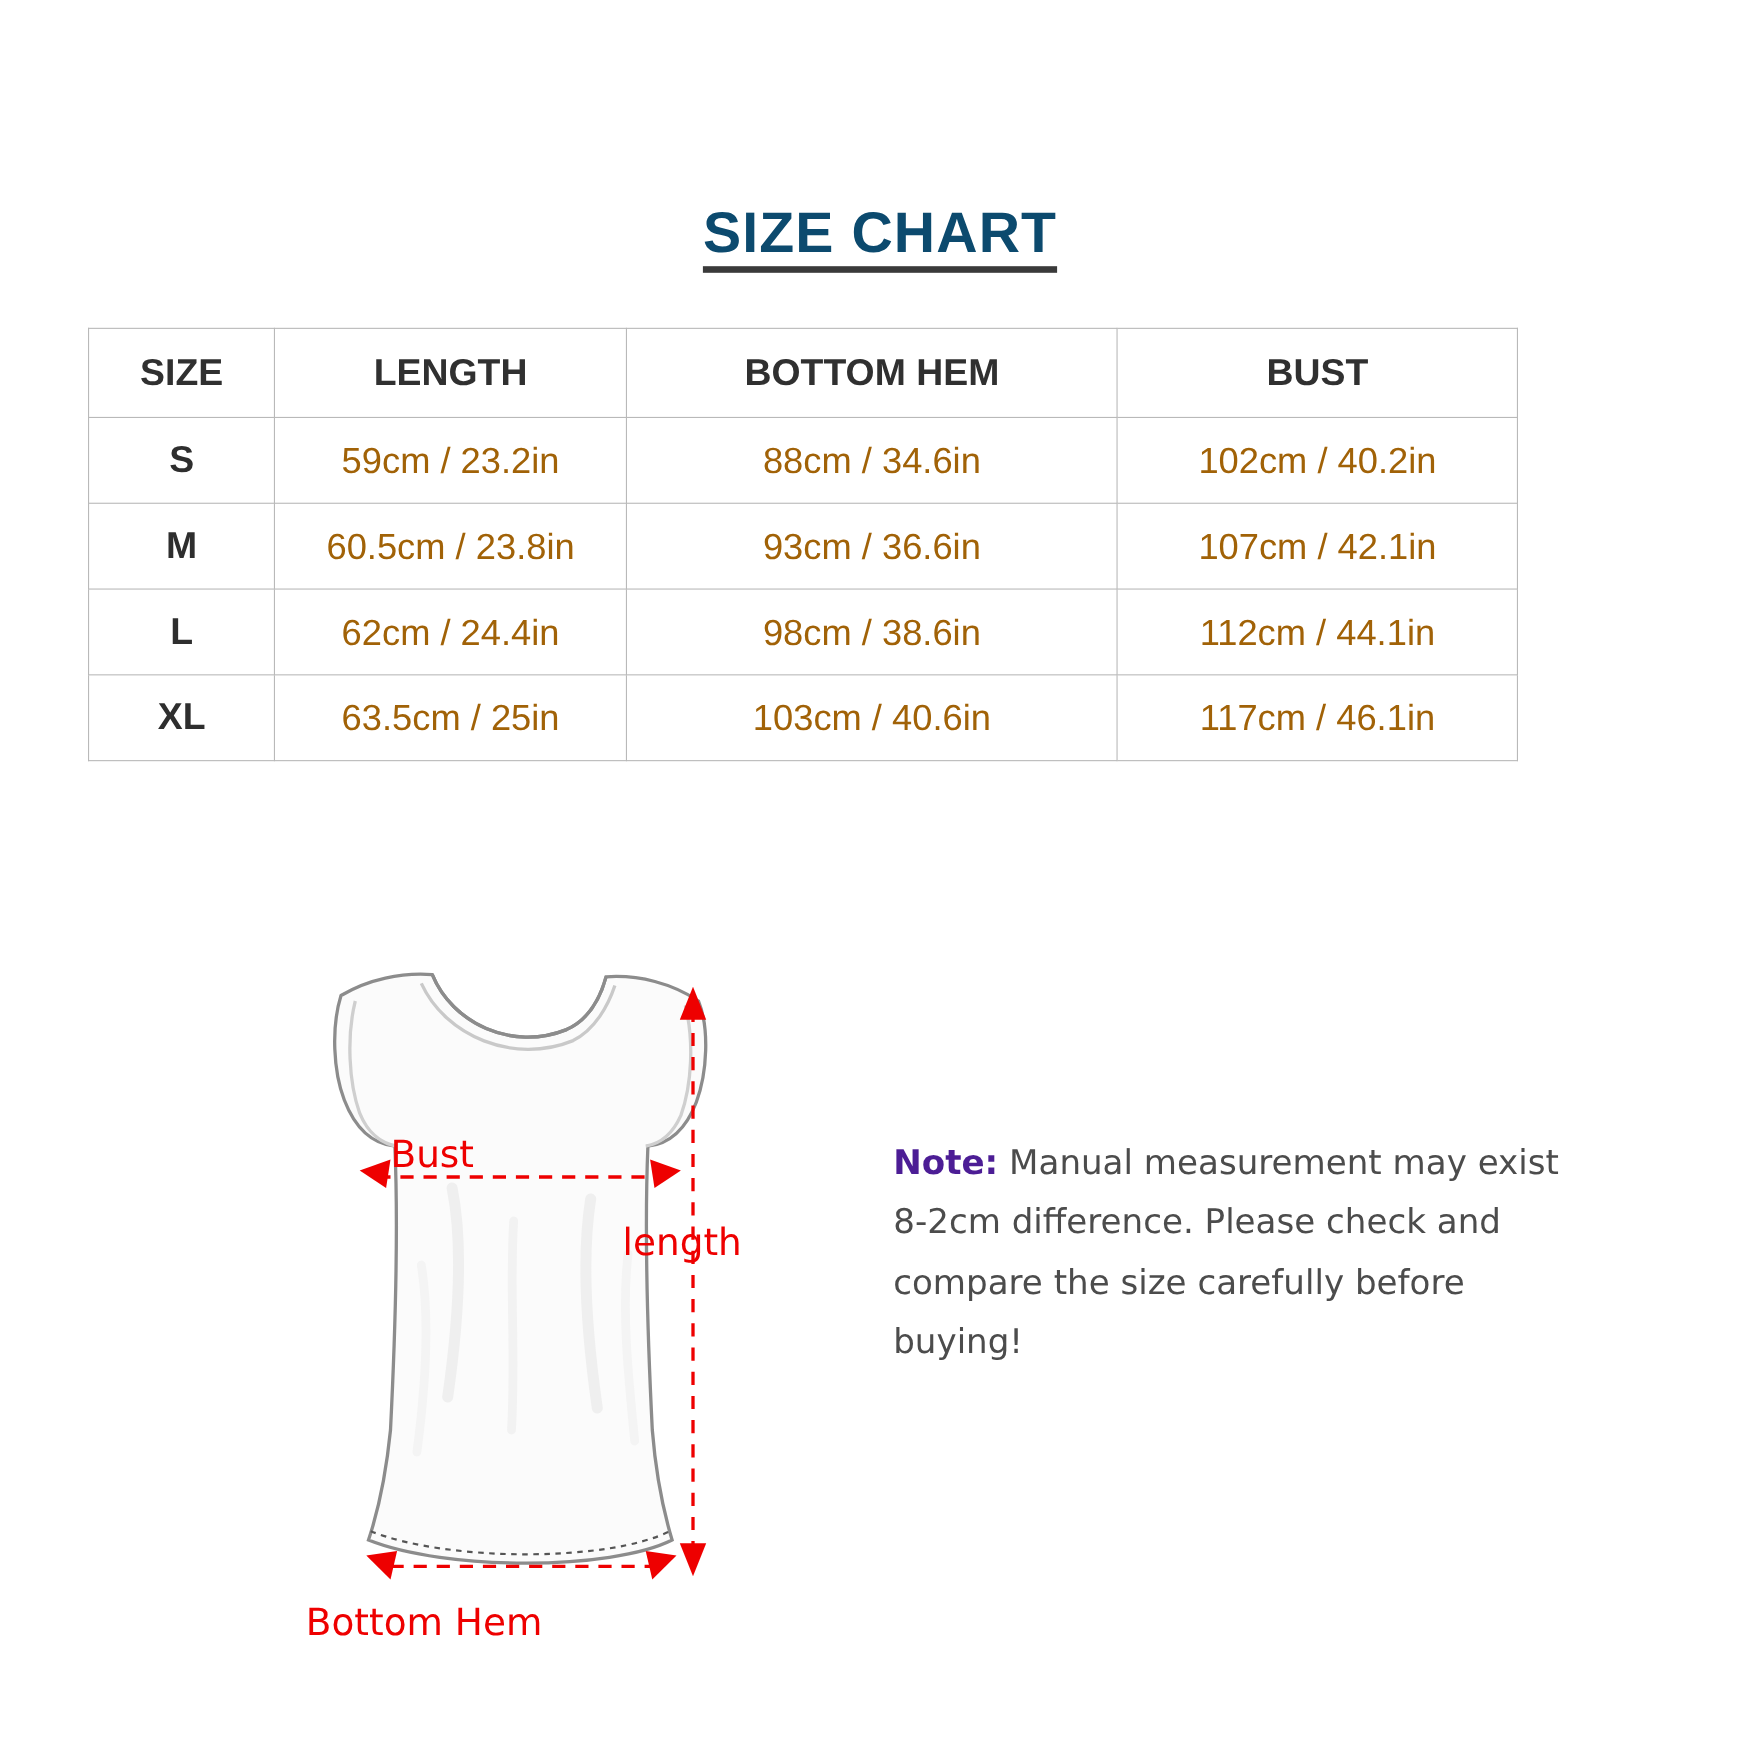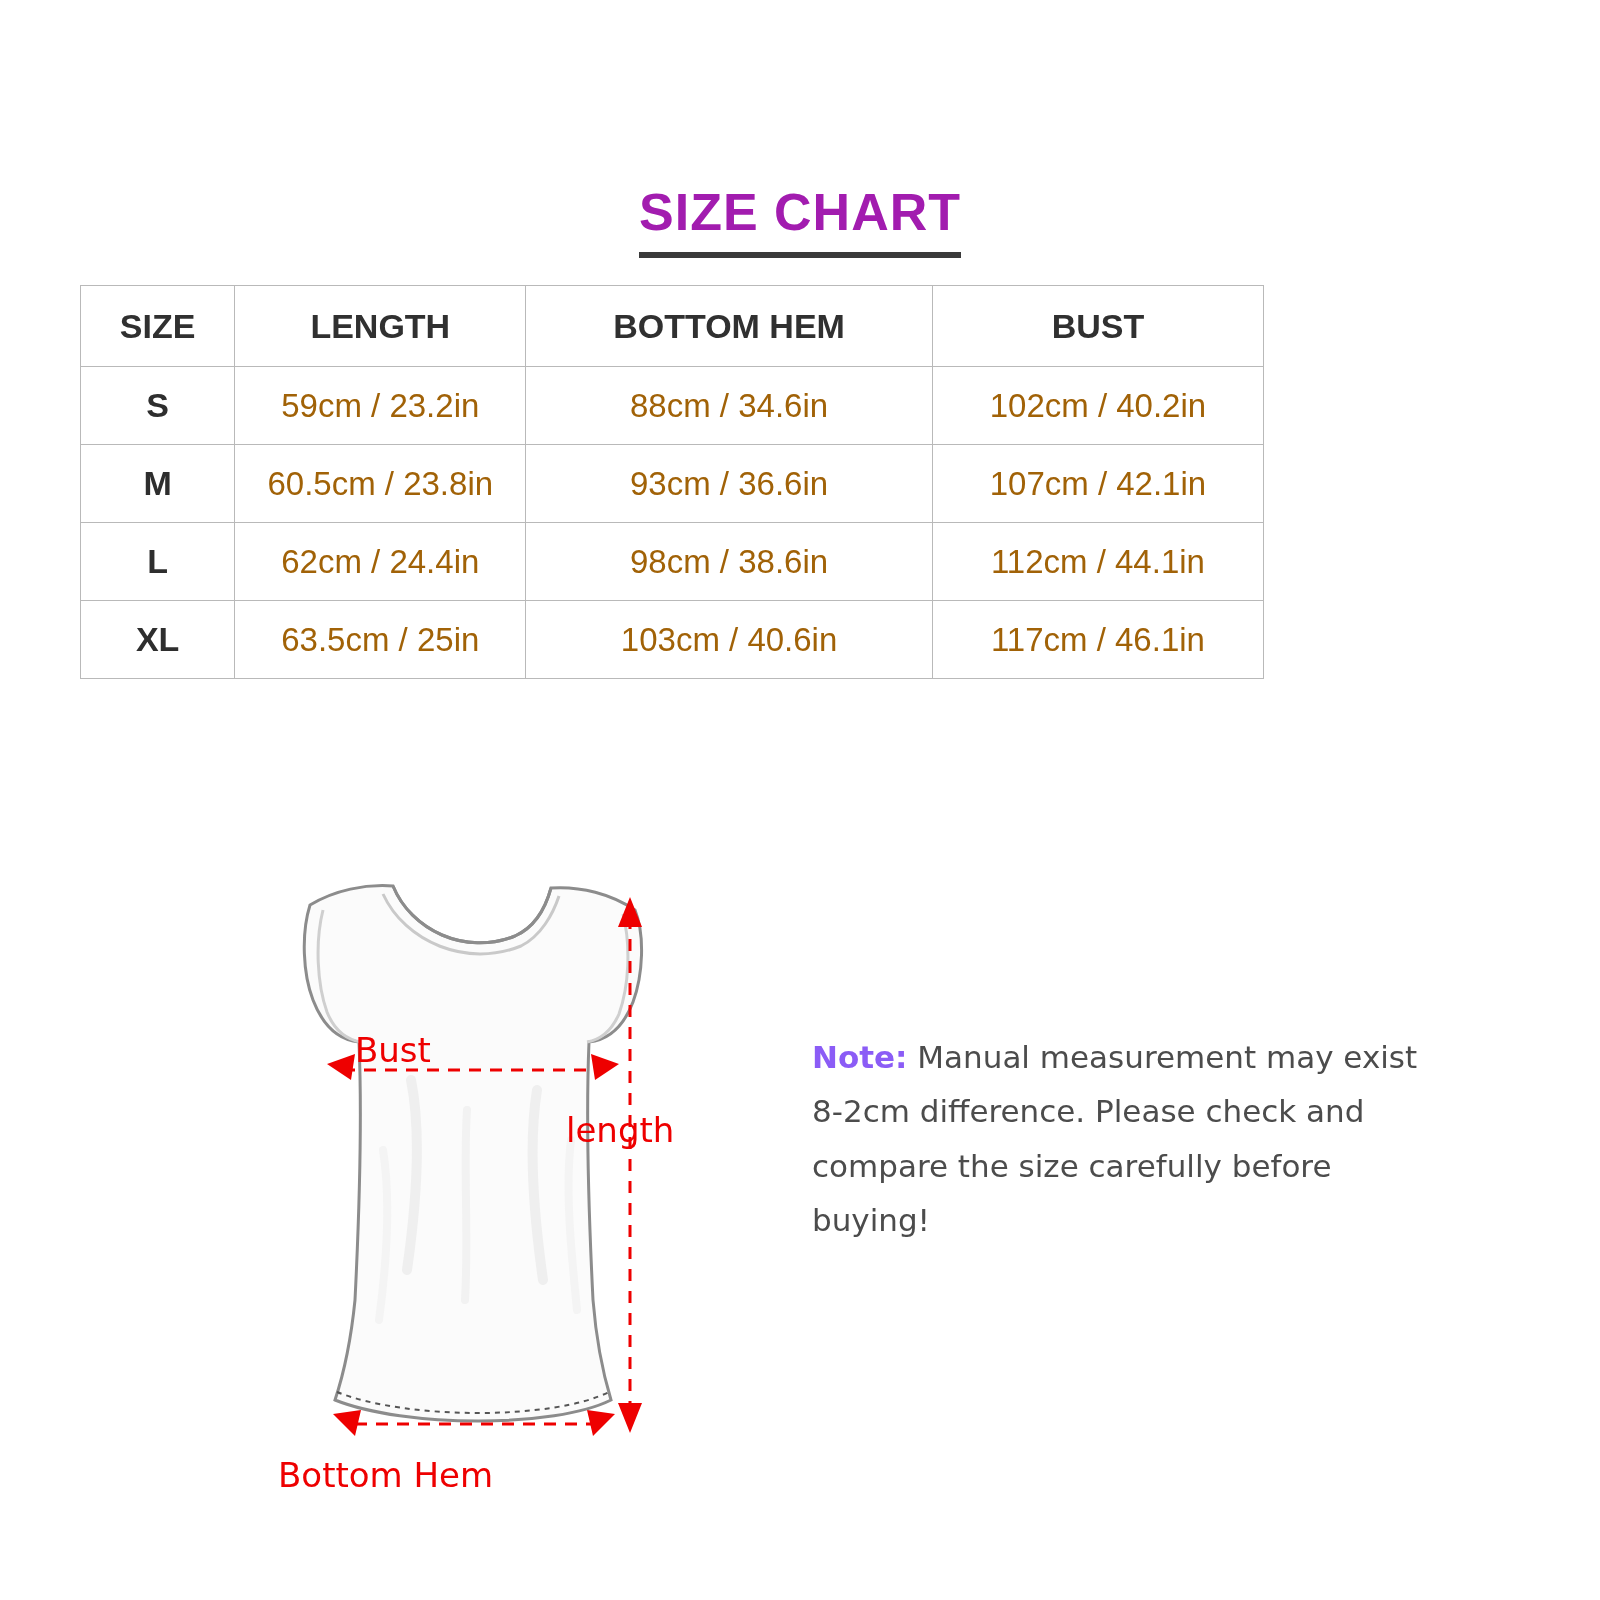--- a/index.html
+++ b/index.html
@@ -21,31 +21,30 @@
     top: 182px;
     left: 0;
     width: 1600px;
     text-align: center;
   }
   .title {
     display: inline-block;
     font-size: 52px;
     font-weight: bold;
     letter-spacing: 1px;
-    color: #a21caf;
-    padding-bottom: 10px;
+    color: #0c4a6e;
     border-bottom: 6px solid #3a3a3a;
   }
 
   
   .table-wrap {
     position: absolute;
-    top: 285px;
+    top: 298px;
     left: 80px;
-    width: 1184px;
+    width: 1300px;
   }
   table.size-table {
     border-collapse: collapse;
     width: 100%;
     table-layout: fixed;
   }
   table.size-table td, table.size-table th {
     border: 1px solid #b9b9b9;
     text-align: center;
     vertical-align: middle;
@@ -123,21 +122,21 @@
     position: absolute;
     left: 812px;
     top: 1030px;
     width: 640px;
     font-size: 31px;
     line-height: 1.75;
     color: #4c4c4c;
     font-family: "DejaVu Sans", sans-serif;
   }
   .note b {
-    color: #8b5cf6;
+    color: #4c1d95;
     font-weight: bold;
   }
 </style>
 </head>
 <body>
 
 <div class="title-wrap">
   <span class="title">SIZE CHART</span>
 </div>
 

